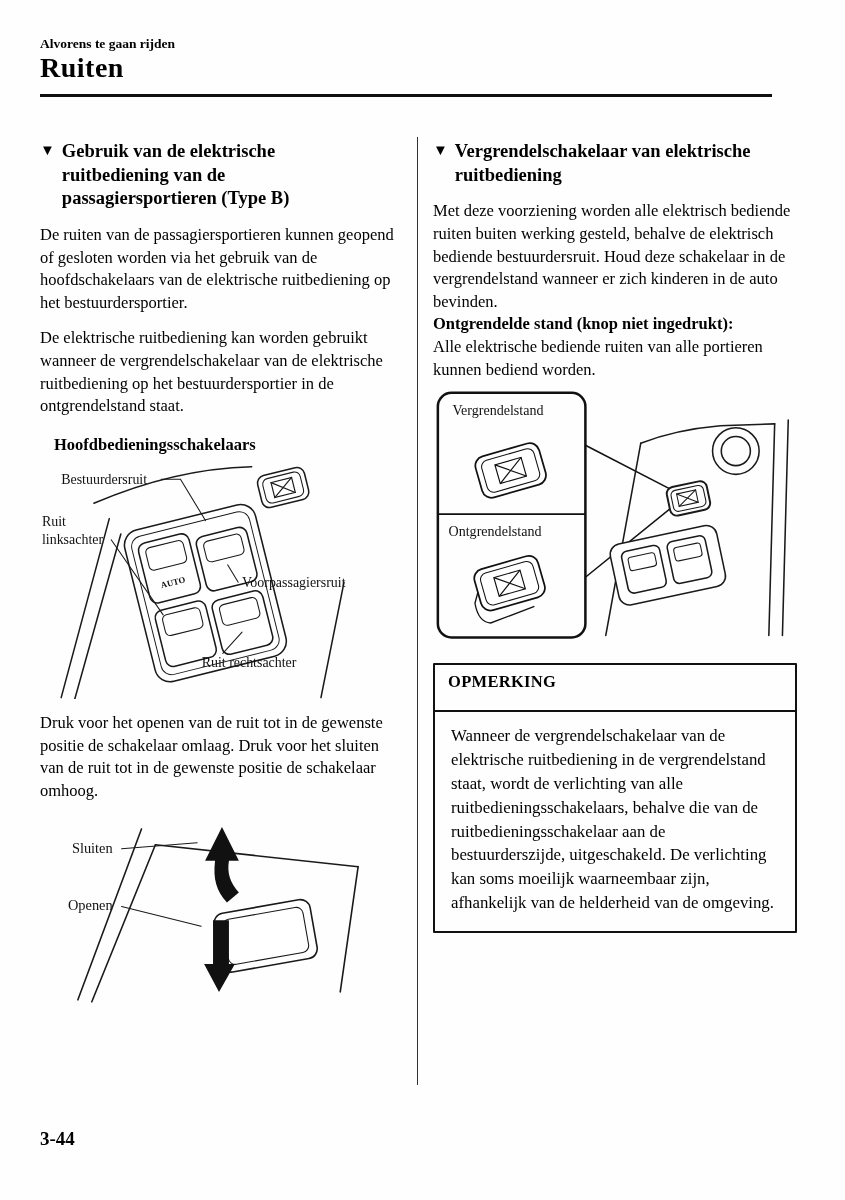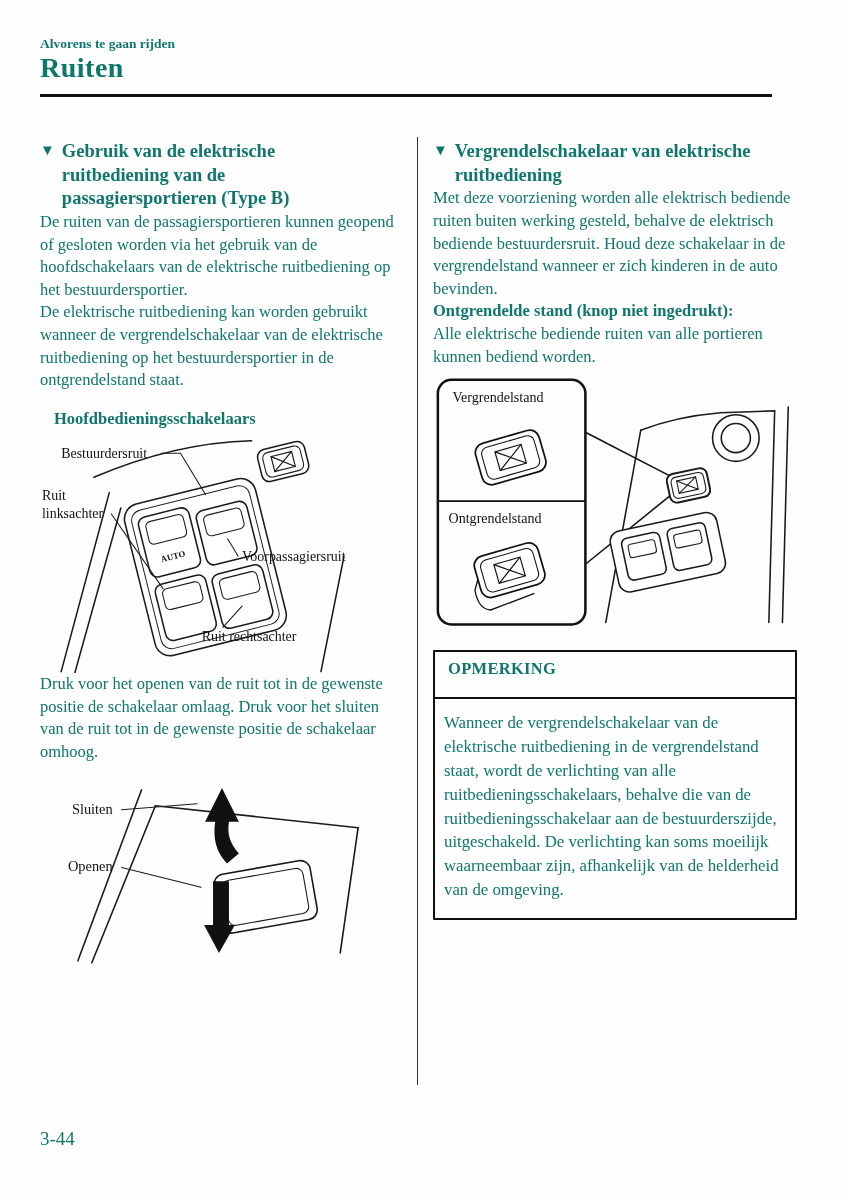--- a/index.html
+++ b/index.html
@@ -2,21 +2,21 @@
 <html><head>
 <meta charset="utf-8">
 <style>
   * { margin:0; padding:0; box-sizing:border-box; }
   html,body { background:#ffffff; }
   .page {
     position:relative;
     width:845px; height:1200px;
     background:#fefefe;
     font-family:"Liberation Serif", serif;
-    color:#0f766e;
+    color:#000000;
     overflow:hidden;
   }
   .kicker {
     position:absolute; left:40px; top:36px;
     font-size:13.5px; font-weight:bold;
   }
   .doc-title {
     position:absolute; left:40px; top:52px;
     font-size:28px; font-weight:bold; letter-spacing:0.5px;
   }
@@ -29,21 +29,21 @@
     width:1px; height:948px; background:#333;
   }
   .col { position:absolute; top:140px; width:356px; }
   .col-left  { left:40px; }
   .col-right { left:433px; width:364px; }
 
   .section-head { display:flex; gap:7px; font-weight:bold; font-size:18.5px; line-height:1.28; }
   .section-head .marker { font-size:15px; padding-top:1px; flex:0 0 auto; }
   .section-head .st-text { max-width:300px; }
 
-  .body-text { font-size:16.5px; line-height:1.37; margin-top:0; }
+  .body-text { font-size:16.5px; line-height:1.37; margin-top:13px; }
   .body-text.tight { margin-top:0; }
   .bold-line { font-size:16.5px; line-height:1.37; font-weight:bold; }
 
   .diagram-title { margin-top:17px; padding-left:14px; font-size:16.5px; font-weight:bold; }
 
   svg { display:block; }
   svg text { font-family:"Liberation Serif", serif; font-size:14.5px; fill:#111; font-weight:normal; }
   svg text.small { font-size:9px; font-weight:bold; }
 
   .diagram-wrap { margin-top:4px; }
@@ -54,26 +54,26 @@
     margin-top:16px;
     border:2px solid #111;
     border-radius:1px;
   }
   .note-box .note-head {
     padding:7px 13px 18px 13px;
     border-bottom:2px solid #111;
     font-size:16.5px; font-weight:bold; letter-spacing:0.3px;
   }
   .note-box .note-body {
-    padding:12px 14px 16px 9px;
+    padding:12px 14px 16px 16px;
     font-size:16.8px; line-height:1.42;
   }
   .page-number {
     position:absolute; left:40px; top:1128px;
-    font-size:19px; font-weight:normal;
+    font-size:19px; font-weight:bold;
   }
 </style>
 </head>
 <body>
 
 <div class="page">
 
   <div class="kicker">Alvorens te gaan rijden</div>
   <div class="doc-title">Ruiten</div>
   <div class="head-rule"></div>

